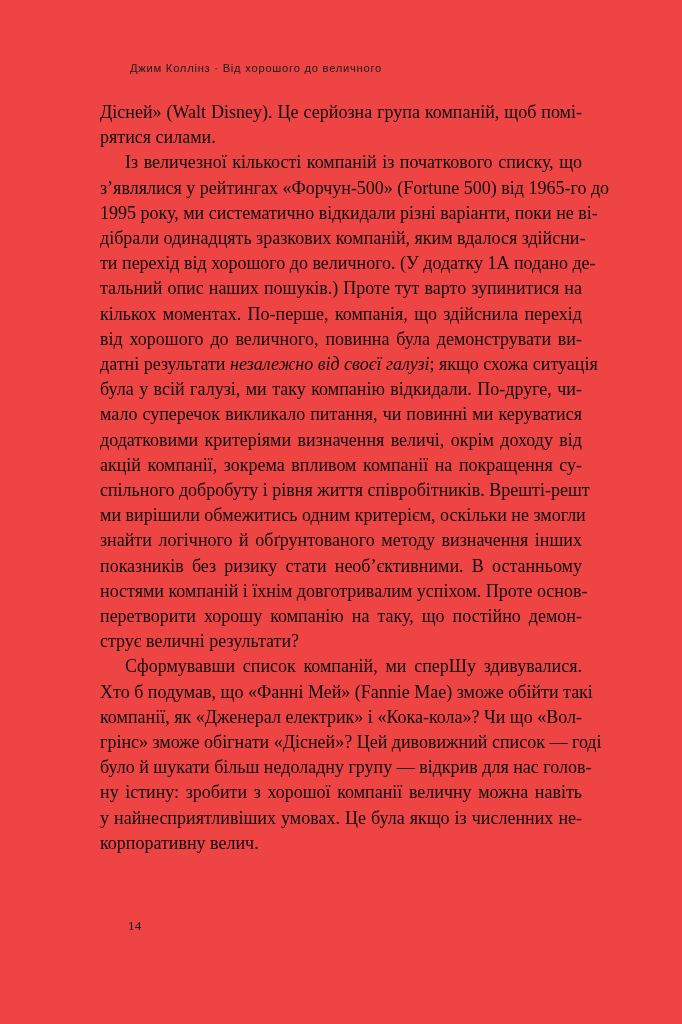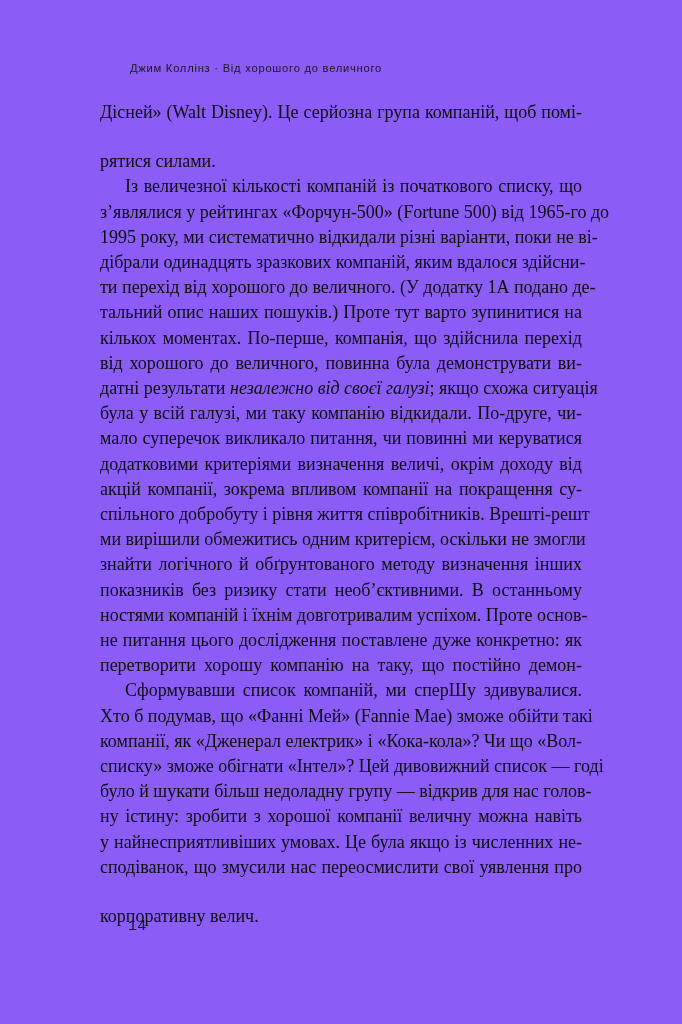--- a/index.html
+++ b/index.html
@@ -16,21 +16,21 @@
     color: #101010;
     -webkit-font-smoothing: antialiased;
   }
 
   .page {
     position: absolute;
     left: 0;
     top: 0;
     width: 682px;
     height: 1024px;
-    background: #8b5cf6;
+    background: #ef4444;
   }
 
   
   .running-head {
     position: absolute;
     left: 130px;
     top: 62px;
     width: 452px;
     font-family: "Liberation Sans", "DejaVu Sans", sans-serif;
     font-size: 11.2px;
@@ -68,37 +68,36 @@
 
   .ital {
     font-style: italic;
   }
 
   
   .folio {
     position: absolute;
     left: 128px;
     top: 918px;
-    font-family: Liberation Mono, monospace;
-    font-size: 15px;
+    font-family: Liberation Serif, serif;
+    font-size: 13px;
     color: #141414;
     letter-spacing: 0.3px;
   }
 
   
   .ln {
     display: block;
     text-align: justify;
     text-align-last: justify;
     white-space: nowrap;
   }
   .ln.last {
     text-align-last: left;
     white-space: normal;
-    margin-top: 24px;
   }
   .ln.indent {
     text-indent: 25px;
   }
 </style>
 </head>
 <body>
 
 <div class="page">
 
@@ -123,33 +122,32 @@
       <span class="ln">датні результати <span class="ital">незалежно від своєї галузі</span>; якщо схожа ситуація</span>
       <span class="ln">була у всій галузі, ми таку компанію відкидали. По-друге, чи-</span>
       <span class="ln">мало суперечок викликало питання, чи повинні ми керуватися</span>
       <span class="ln">додатковими критеріями визначення величі, окрім доходу від</span>
       <span class="ln">акцій компанії, зокрема впливом компанії на покращення су-</span>
       <span class="ln">спільного добробуту і рівня життя співробітників. Врешті-решт</span>
       <span class="ln">ми вирішили обмежитись одним критерієм, оскільки не змогли</span>
       <span class="ln">знайти логічного й обґрунтованого методу визначення інших</span>
       <span class="ln">показників без ризику стати необ’єктивними. В останньому</span>
       <span class="ln">ностями компаній і їхнім довготривалим успіхом. Проте основ-</span>
-      <span class="ln">не питання цього дослідження поставлене дуже конкретно: як</span>
       <span class="ln">перетворити хорошу компанію на таку, що постійно демон-</span>
+      <span class="ln last">струє величні результати?</span>
     </p>
 
     <p class="para">
       <span class="ln indent">Сформувавши список компаній, ми сперШу здивувалися.</span>
       <span class="ln">Хто б подумав, що «Фанні Мей» (Fannie Mae) зможе обійти такі</span>
       <span class="ln">компанії, як «Дженерал електрик» і «Кока-кола»? Чи що «Вол-</span>
-      <span class="ln">списку» зможе обігнати «Інтел»? Цей дивовижний список — годі</span>
+      <span class="ln">грінс» зможе обігнати «Дісней»? Цей дивовижний список — годі</span>
       <span class="ln">було й шукати більш недоладну групу — відкрив для нас голов-</span>
       <span class="ln">ну істину: зробити з хорошої компанії величну можна навіть</span>
       <span class="ln">у найнесприятливіших умовах. Це була якщо із численних не-</span>
-      <span class="ln">сподіванок, що змусили нас переосмислити свої уявлення про</span>
       <span class="ln last">корпоративну велич.</span>
     </p>
 
   </div>
 
   <div class="folio">14</div>
 
 </div>
 
 </body></html>

